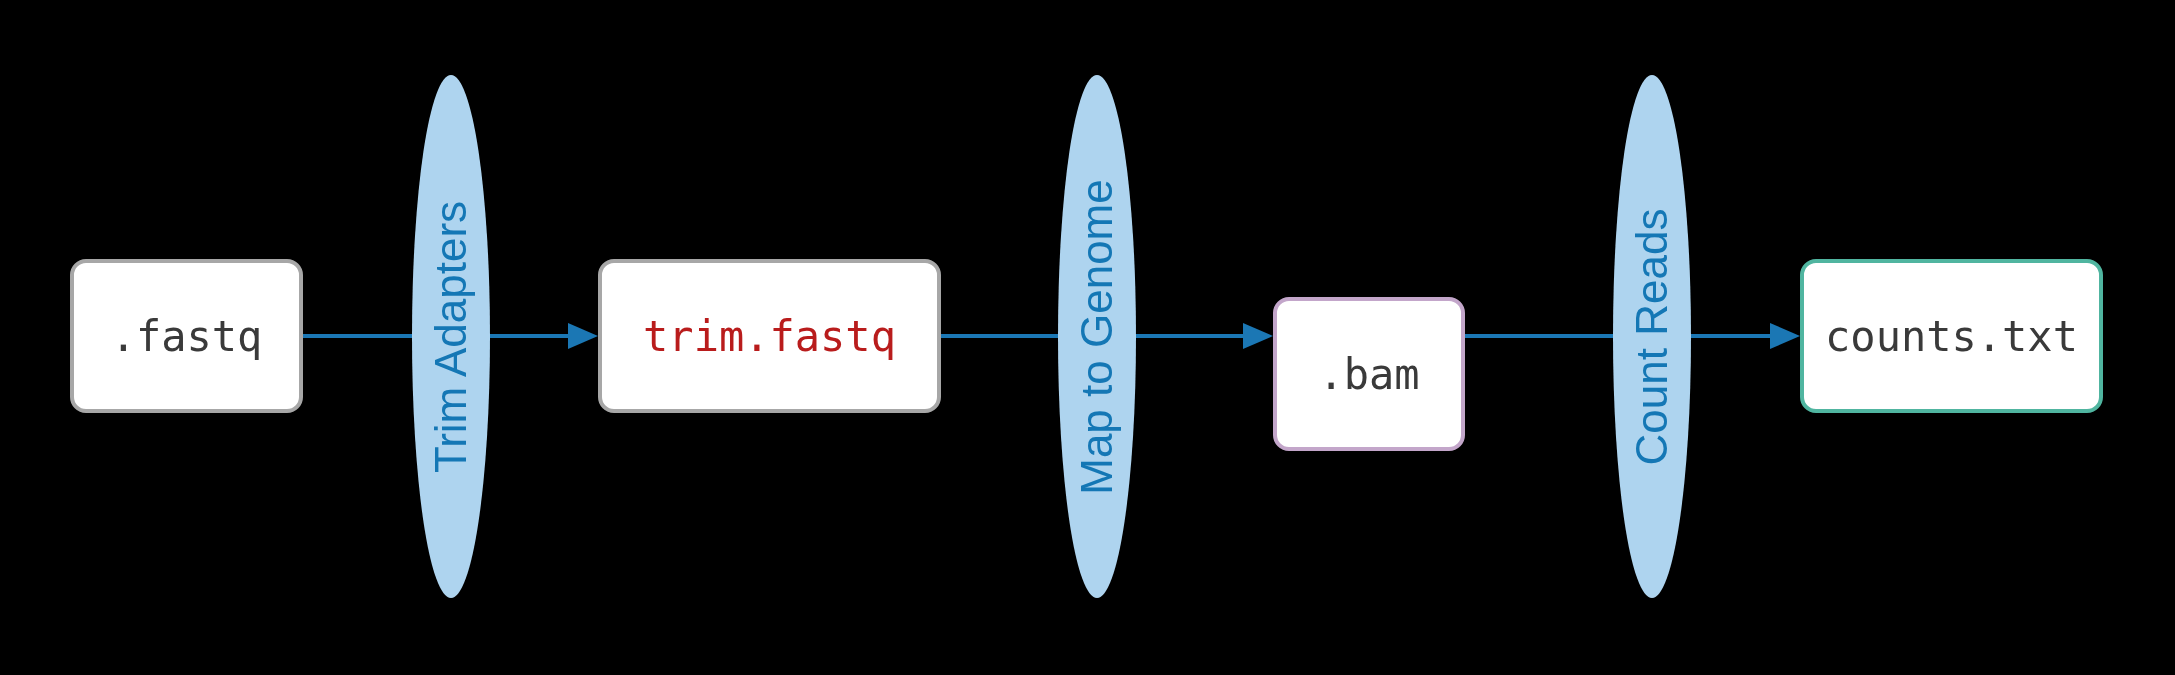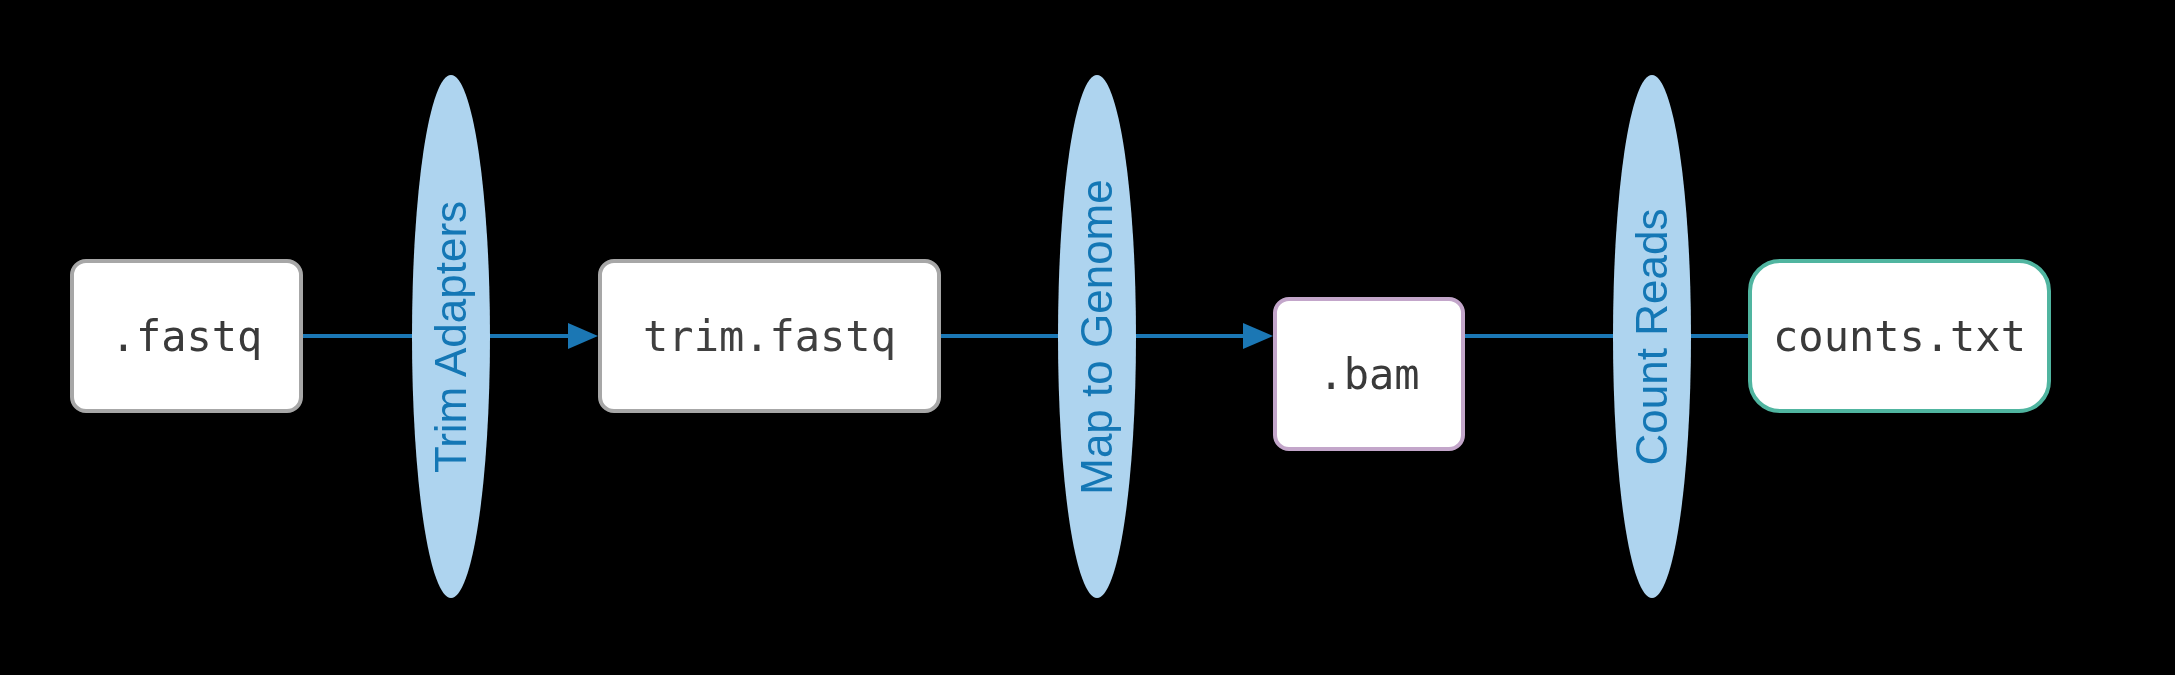--- a/index.html
+++ b/index.html
@@ -62,21 +62,21 @@
     height: 0;
     border-top: 13px solid transparent;
     border-bottom: 13px solid transparent;
     border-left: 30px solid #1b77b4;
     z-index: 1;
   }
   
   #node-fastq      { left: 70px;   width: 233px; }
   #node-trim-fastq { left: 598px;  width: 343px; }
   #node-bam        { left: 1273px; width: 192px; }
-  #node-counts-txt { left: 1748px; width: 303px; border-radius: 32px; }
+  #node-counts-txt { left: 1800px; width: 303px; }
   #step-trim-adapters { left: 412px; }
   #step-map-to-genome { left: 1058px; }
   #step-count-reads   { left: 1613px; }
   #edge-line-1 { left: 303px;  width: 267px; }
   #edge-line-2 { left: 941px;  width: 304px; }
   #edge-line-3 { left: 1465px; width: 307px; }
   #arrowhead-1 { left: 568px; }
   #arrowhead-2 { left: 1243px; }
   #arrowhead-3 { left: 1770px; }
 </style>
@@ -100,21 +100,21 @@
     <span class="step-label" style="color: rgb(20, 119, 181);">Map to Genome</span>
   </div>
   <div id="step-count-reads" class="step-ellipse" style="background-color: rgb(174, 212, 239);">
     <span class="step-label" style="color: rgb(20, 119, 181);">Count Reads</span>
   </div>
 
   <div id="node-fastq" class="node" style="border-color: rgb(167, 167, 167); background-color: rgb(255, 255, 255);">
     <span class="node-label" style="color: rgb(58, 58, 58);">.fastq</span>
   </div>
   <div id="node-trim-fastq" class="node" style="border-color: rgb(167, 167, 167); background-color: rgb(255, 255, 255);">
-    <span class="node-label" style="color: #404040;">trim.fastq</span>
+    <span class="node-label" style="color: #b91c1c;">trim.fastq</span>
   </div>
   <div id="node-bam" class="node" style="border-color: rgb(195, 166, 202); background-color: rgb(255, 255, 255); margin-top: 38px;">
     <span class="node-label" style="color: rgb(58, 58, 58);">.bam</span>
   </div>
   <div id="node-counts-txt" class="node" style="border-color: rgb(80, 181, 160); background-color: rgb(255, 255, 255);">
     <span class="node-label" style="color: rgb(58, 58, 58);">counts.txt</span>
   </div>
 
 </div>
 

